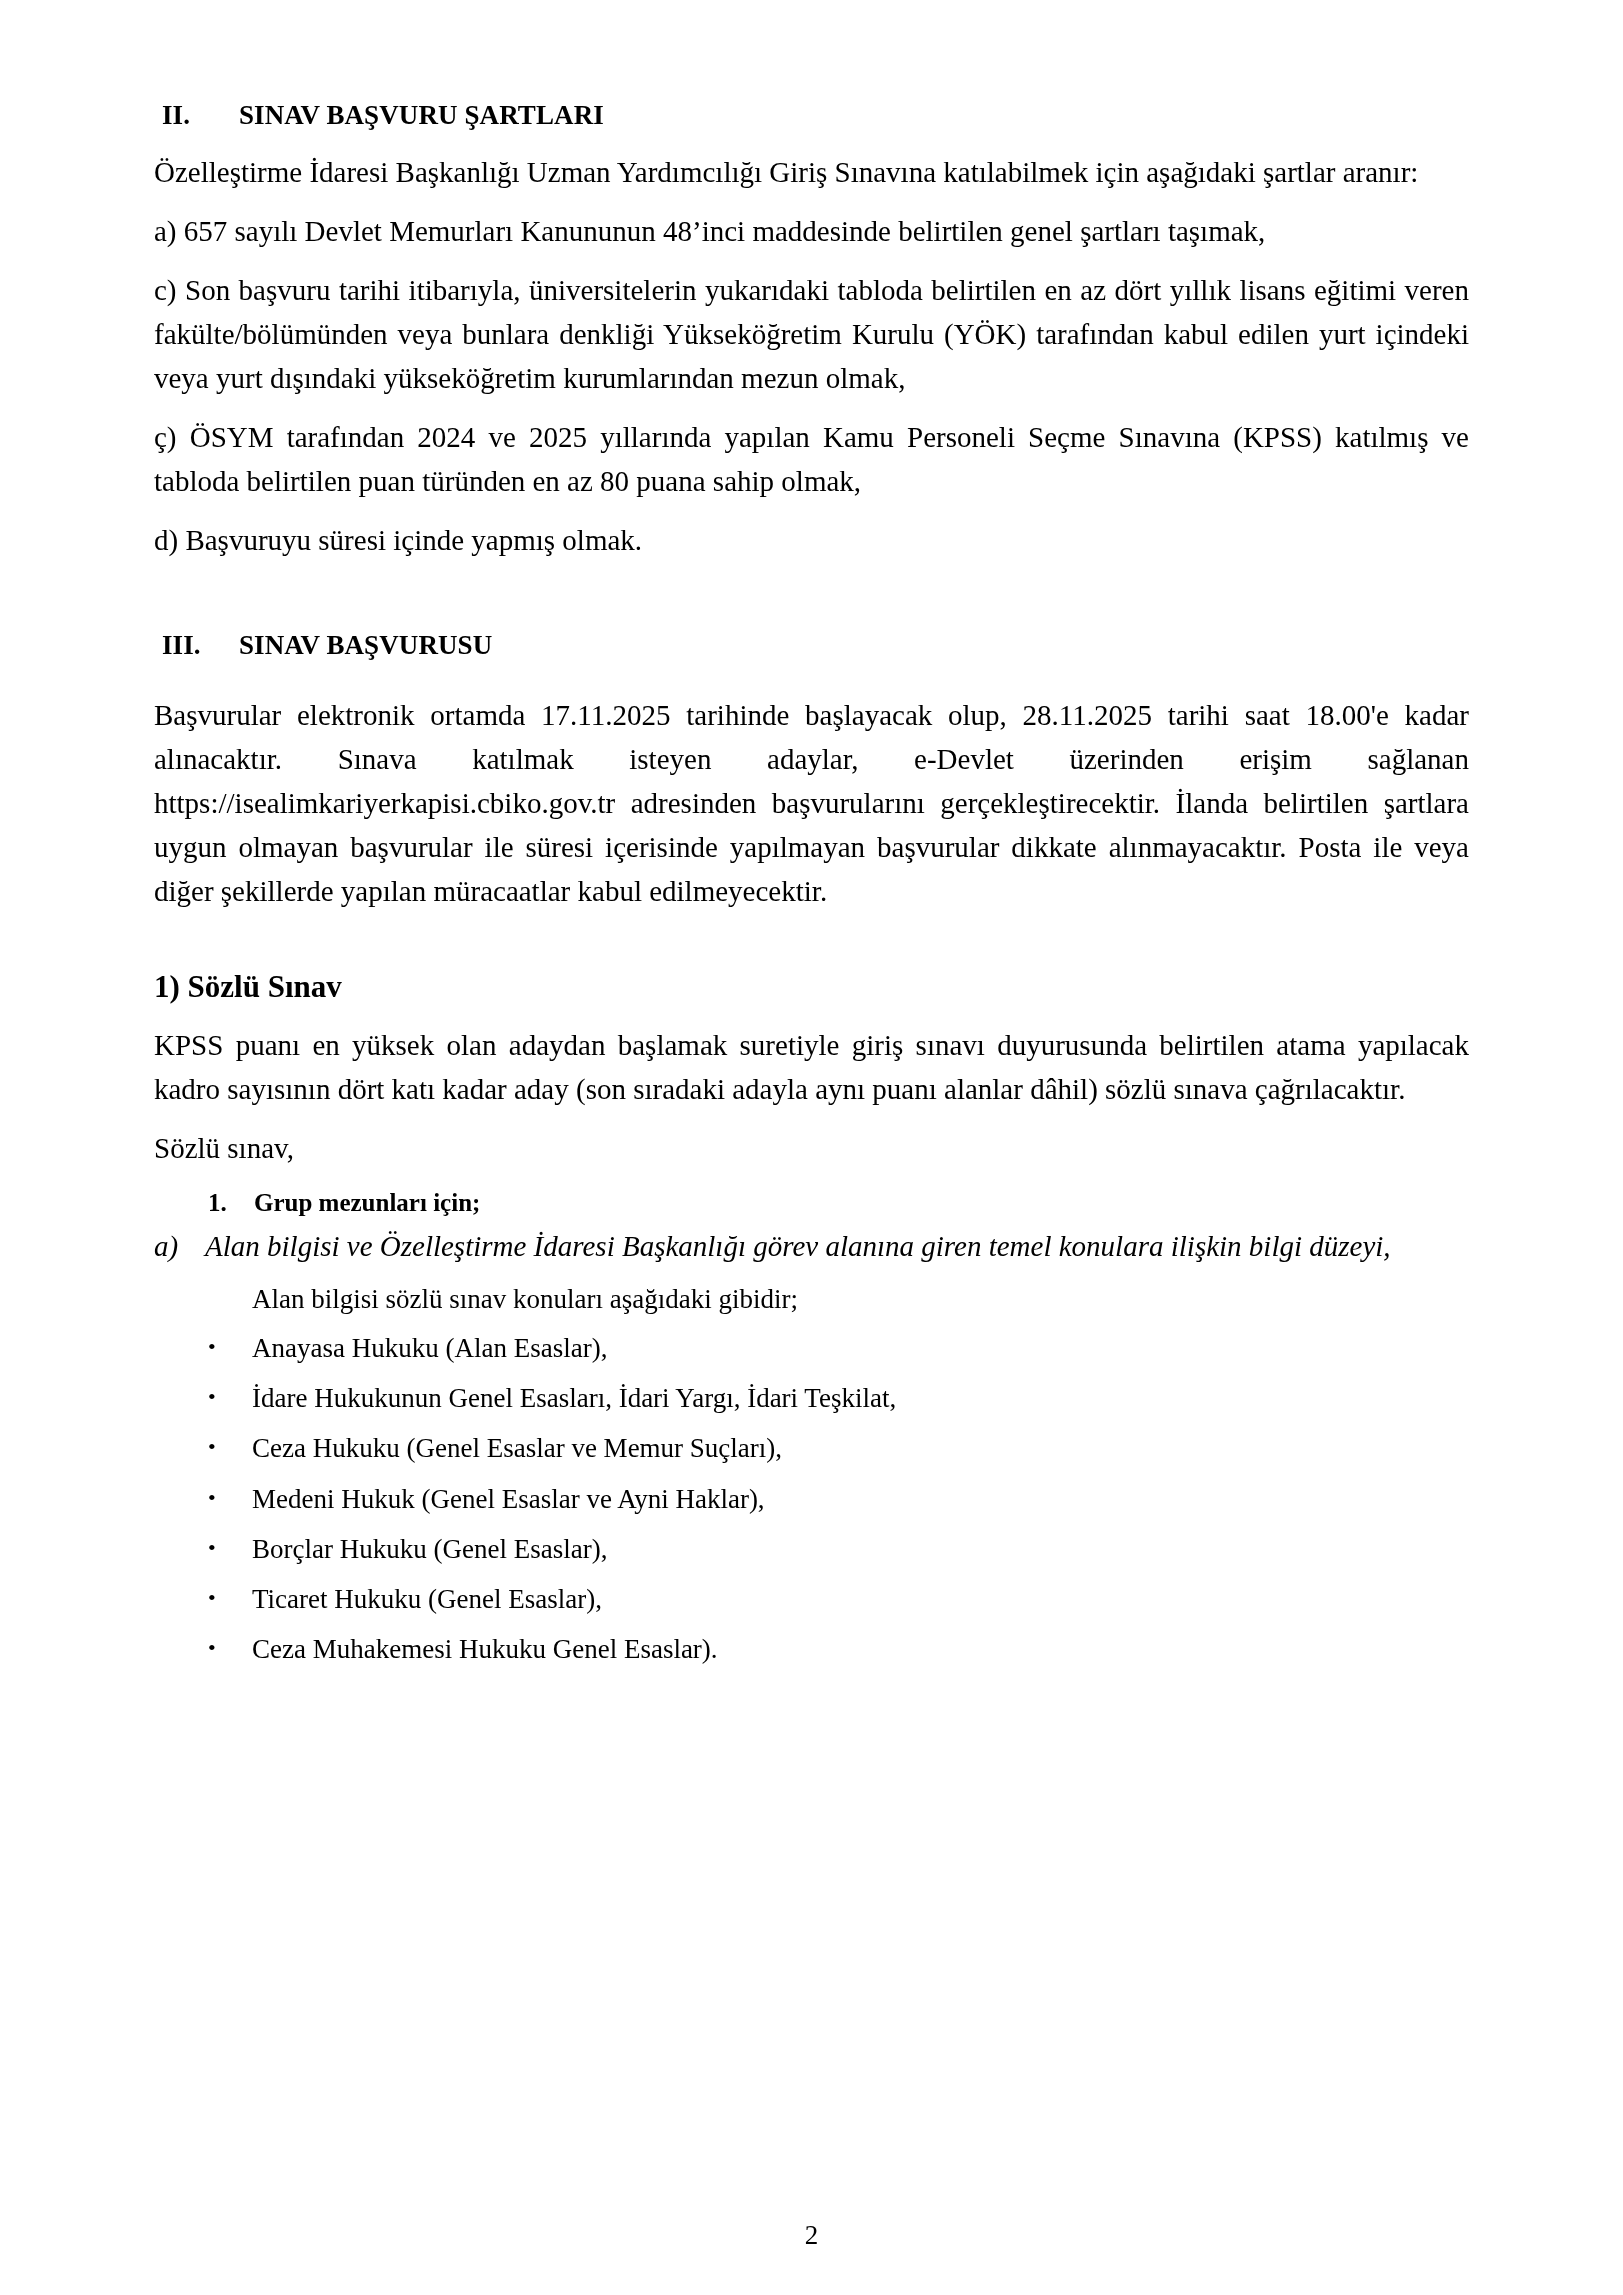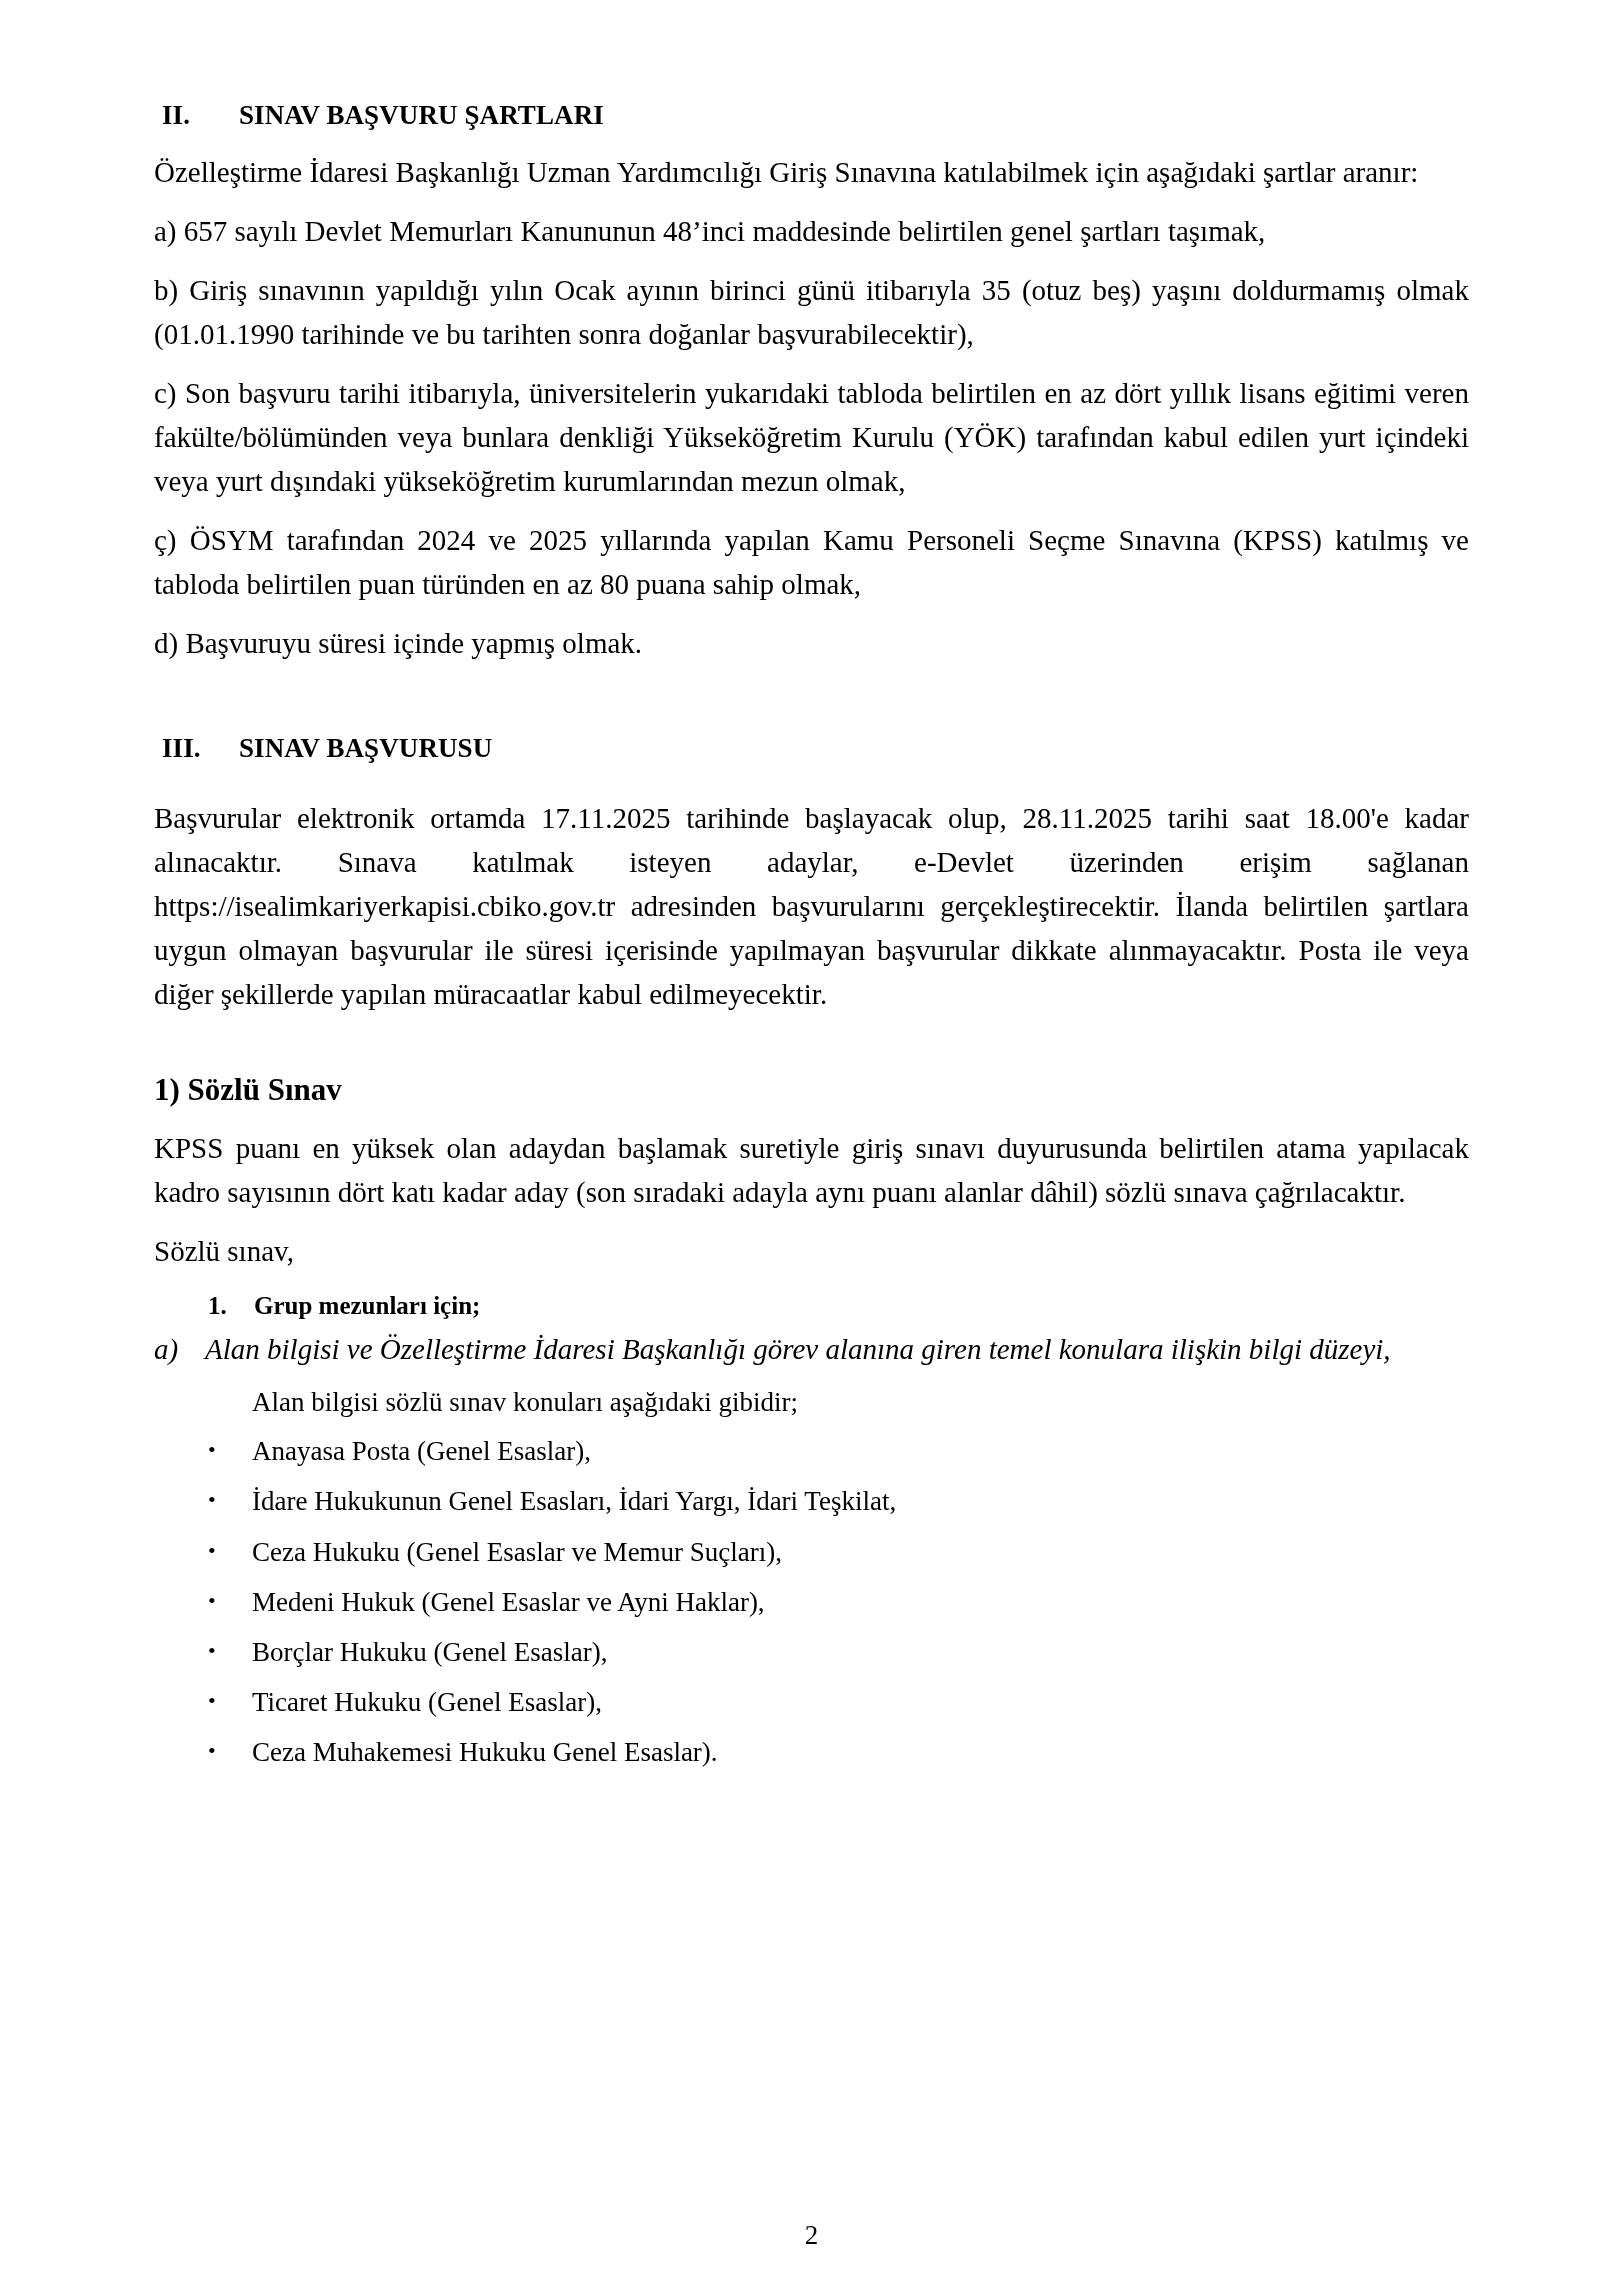--- a/index.html
+++ b/index.html
@@ -135,21 +135,20 @@
 <body>
 
 <div class="page">
   <div class="body-col">
 
     <h2 class="sec-heading"><span class="numeral">II.</span><span>SINAV BAŞVURU ŞARTLARI</span></h2>
 
     <p class="para">Özelleştirme İdaresi Başkanlığı Uzman Yardımcılığı Giriş Sınavına katılabilmek için aşağıdaki şartlar aranır:</p>
 
     <p class="para">a) 657 sayılı Devlet Memurları Kanununun 48’inci maddesinde belirtilen genel şartları taşımak,</p>
-    <p class="para">b) Giriş sınavının yapıldığı yılın Ocak ayının birinci günü itibarıyla 35 (otuz beş) yaşını doldurmamış olmak (01.01.1990 tarihinde ve bu tarihten sonra doğanlar başvurabilecektir),</p>
     <p class="para">c) Son başvuru tarihi itibarıyla, üniversitelerin yukarıdaki tabloda belirtilen en az dört yıllık lisans eğitimi veren fakülte/bölümünden veya bunlara denkliği Yükseköğretim Kurulu (YÖK) tarafından kabul edilen yurt içindeki veya yurt dışındaki yükseköğretim kurumlarından mezun olmak,</p>
     <p class="para">ç) ÖSYM tarafından 2024 ve 2025 yıllarında yapılan Kamu Personeli Seçme Sınavına (KPSS) katılmış ve tabloda belirtilen puan türünden en az 80 puana sahip olmak,</p>
     <p class="para">d) Başvuruyu süresi içinde yapmış olmak.</p>
 
     <div class="gap-xl"></div>
 
     <h2 class="sec-heading"><span class="numeral">III.</span><span>SINAV BAŞVURUSU</span></h2>
 
     <div class="gap-sm"></div>
 
@@ -163,21 +162,21 @@
     <p class="para">KPSS puanı en yüksek olan adaydan başlamak suretiyle giriş sınavı duyurusunda belirtilen atama yapılacak kadro sayısının dört katı kadar aday (son sıradaki adayla aynı puanı alanlar dâhil) sözlü sınava çağrılacaktır.</p>
     <p class="para">Sözlü sınav,</p>
 
     <div class="num-item"><span class="n">1.</span><span>Grup mezunları için;</span></div>
 
     <p class="letter-para"><span class="marker">a)</span><span>Alan bilgisi ve Özelleştirme İdaresi Başkanlığı görev alanına giren temel konulara ilişkin bilgi düzeyi,</span></p>
 
     <div class="indent-line">Alan bilgisi sözlü sınav konuları aşağıdaki gibidir;</div>
 
     <ul class="bullets">
-      <li><span class="bullet">•</span><span>Anayasa Posta (Genel Esaslar),</span></li>
+      <li><span class="bullet">•</span><span>Anayasa Hukuku (Alan Esaslar),</span></li>
       <li><span class="bullet">•</span><span>İdare Hukukunun Genel Esasları, İdari Yargı, İdari Teşkilat,</span></li>
       <li><span class="bullet">•</span><span>Ceza Hukuku (Genel Esaslar ve Memur Suçları),</span></li>
       <li><span class="bullet">•</span><span>Medeni Hukuk (Genel Esaslar ve Ayni Haklar),</span></li>
       <li><span class="bullet">•</span><span>Borçlar Hukuku (Genel Esaslar),</span></li>
       <li><span class="bullet">•</span><span>Ticaret Hukuku (Genel Esaslar),</span></li>
       <li><span class="bullet">•</span><span>Ceza Muhakemesi Hukuku Genel Esaslar).</span></li>
     </ul>
 
   </div>
 

